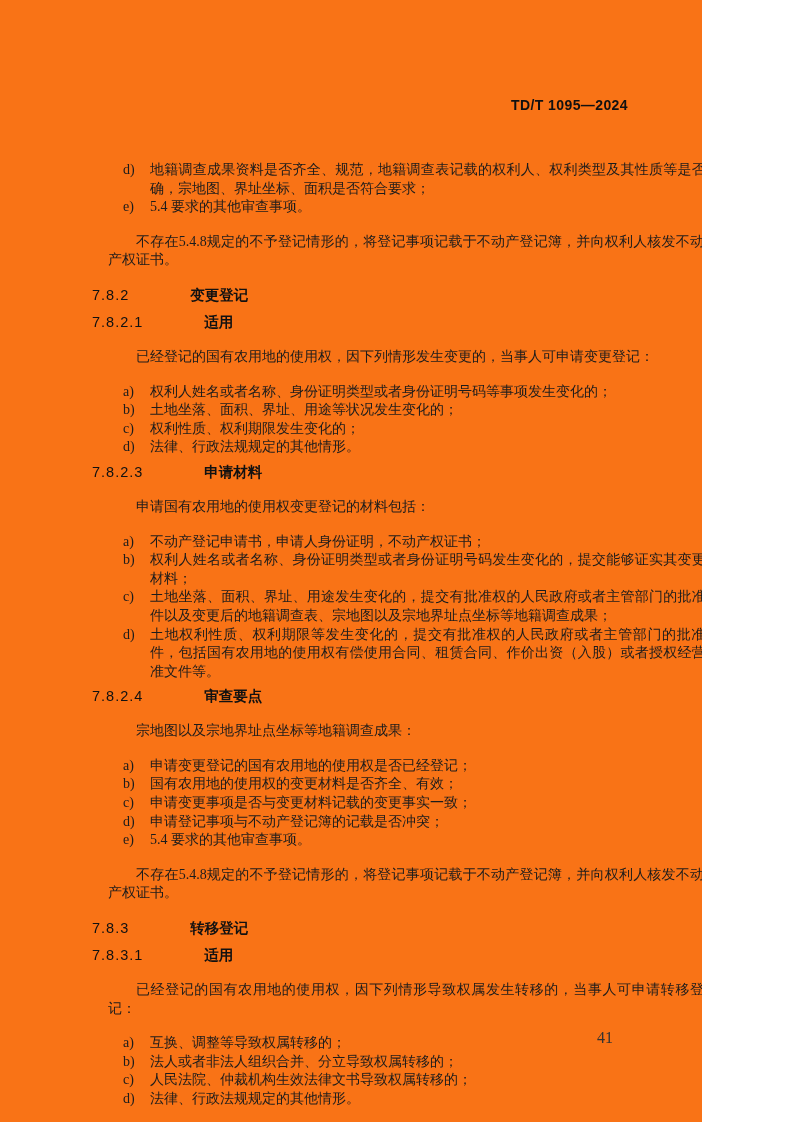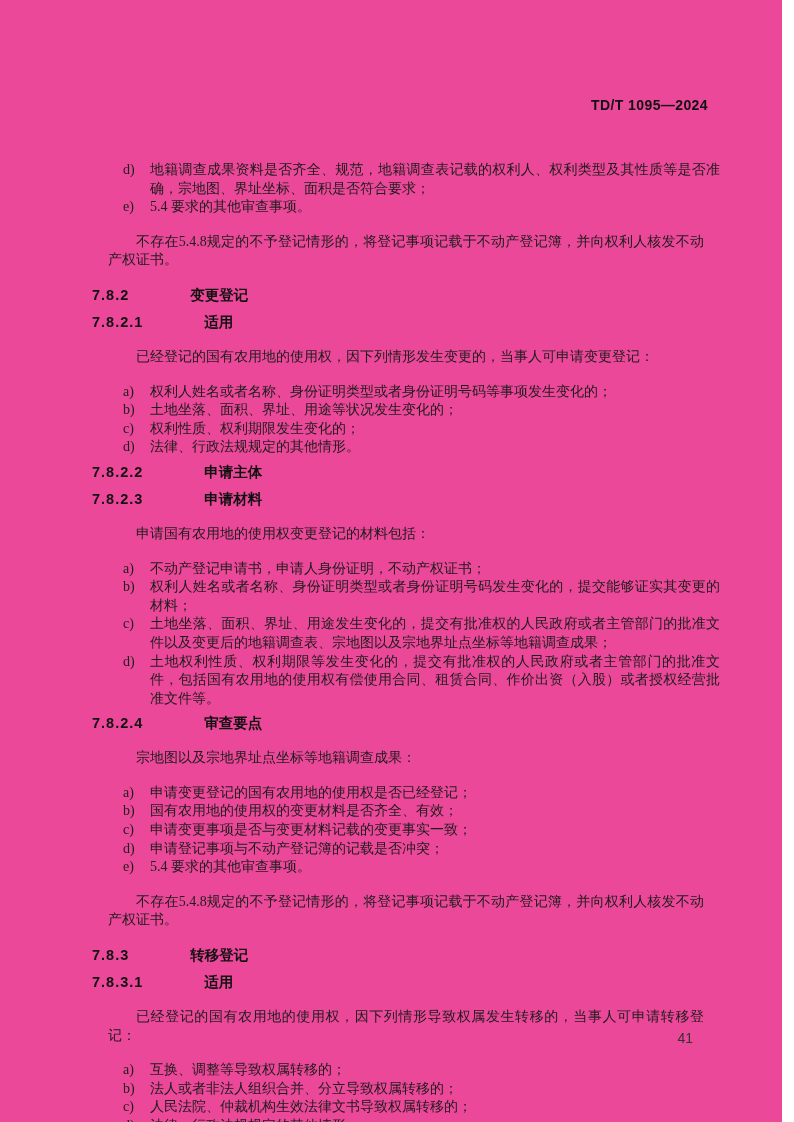--- a/index.html
+++ b/index.html
@@ -1,19 +1,19 @@
 <!DOCTYPE html>
 <html><head>
 <meta charset="utf-8">
 <style>
   html,body{margin:0;padding:0;background:#ffffff;}
   .page{
     position:relative;
-    width:782px;height:1122px;
-    background:#ec4899;
+    width:702px;height:1122px;
+    background:#f97316;
     overflow:hidden;
     color:#1c1c1c;
   }
   .doc-code{
     position:absolute;top:97px;right:74px;
     font-family:"Liberation Sans","DejaVu Sans",sans-serif;
     font-size:14px;line-height:16px;font-weight:600;
     letter-spacing:.4px;color:#111;
   }
   .doc-body{
@@ -24,45 +24,44 @@
   }
   .para{margin:16px;text-indent:2em;}
   .list-item{position:relative;padding-left:58px;}
   .li-label{position:absolute;left:31px;top:0;}
   .clause{
     margin:6px 0 8px 0;
     font-family:"Liberation Sans","DejaVu Sans",sans-serif;
     font-size:14.5px;line-height:19px;
     text-align:left;color:#111;
   }
-  .clause-num{letter-spacing:1px;font-weight:700;margin-right:13px;}
+  .clause-num{letter-spacing:1px;font-weight:400;margin-right:13px;}
   .clause-title{font-weight:700;margin-left:48px;}
   .page-number{
     position:absolute;top:1030px;right:89px;
-    font-family:Liberation Sans, sans-serif;
-    font-size:14px;line-height:16px;color:#333;
+    font-family:Liberation Serif, serif;
+    font-size:16px;line-height:16px;color:#333;
   }
 </style>
 </head>
 <body>
 
 <div class="page">
   <div class="doc-code">TD/T 1095—2024</div>
   <div class="doc-body">
       <div class="list-item"><span class="li-label">d)</span><span class="li-text">地籍调查成果资料是否齐全、规范，地籍调查表记载的权利人、权利类型及其性质等是否准确，宗地图、界址坐标、面积是否符合要求；</span></div>
       <div class="list-item"><span class="li-label">e)</span><span class="li-text">5.4 要求的其他审查事项。</span></div>
       <p class="para">不存在5.4.8规定的不予登记情形的，将登记事项记载于不动产登记簿，并向权利人核发不动产权证书。</p>
       <div class="clause"><span class="clause-num">7.8.2</span><span class="clause-title">变更登记</span></div>
       <div class="clause"><span class="clause-num">7.8.2.1</span><span class="clause-title">适用</span></div>
       <p class="para">已经登记的国有农用地的使用权，因下列情形发生变更的，当事人可申请变更登记：</p>
       <div class="list-item"><span class="li-label">a)</span><span class="li-text">权利人姓名或者名称、身份证明类型或者身份证明号码等事项发生变化的；</span></div>
       <div class="list-item"><span class="li-label">b)</span><span class="li-text">土地坐落、面积、界址、用途等状况发生变化的；</span></div>
       <div class="list-item"><span class="li-label">c)</span><span class="li-text">权利性质、权利期限发生变化的；</span></div>
       <div class="list-item"><span class="li-label">d)</span><span class="li-text">法律、行政法规规定的其他情形。</span></div>
-      <div class="clause"><span class="clause-num">7.8.2.2</span><span class="clause-title">申请主体</span></div>
       <div class="clause"><span class="clause-num">7.8.2.3</span><span class="clause-title">申请材料</span></div>
       <p class="para">申请国有农用地的使用权变更登记的材料包括：</p>
       <div class="list-item"><span class="li-label">a)</span><span class="li-text">不动产登记申请书，申请人身份证明，不动产权证书；</span></div>
       <div class="list-item"><span class="li-label">b)</span><span class="li-text">权利人姓名或者名称、身份证明类型或者身份证明号码发生变化的，提交能够证实其变更的材料；</span></div>
       <div class="list-item"><span class="li-label">c)</span><span class="li-text">土地坐落、面积、界址、用途发生变化的，提交有批准权的人民政府或者主管部门的批准文件以及变更后的地籍调查表、宗地图以及宗地界址点坐标等地籍调查成果；</span></div>
       <div class="list-item"><span class="li-label">d)</span><span class="li-text">土地权利性质、权利期限等发生变化的，提交有批准权的人民政府或者主管部门的批准文件，包括国有农用地的使用权有偿使用合同、租赁合同、作价出资（入股）或者授权经营批准文件等。</span></div>
       <div class="clause"><span class="clause-num">7.8.2.4</span><span class="clause-title">审查要点</span></div>
       <p class="para">宗地图以及宗地界址点坐标等地籍调查成果：</p>
       <div class="list-item"><span class="li-label">a)</span><span class="li-text">申请变更登记的国有农用地的使用权是否已经登记；</span></div>
       <div class="list-item"><span class="li-label">b)</span><span class="li-text">国有农用地的使用权的变更材料是否齐全、有效；</span></div>

